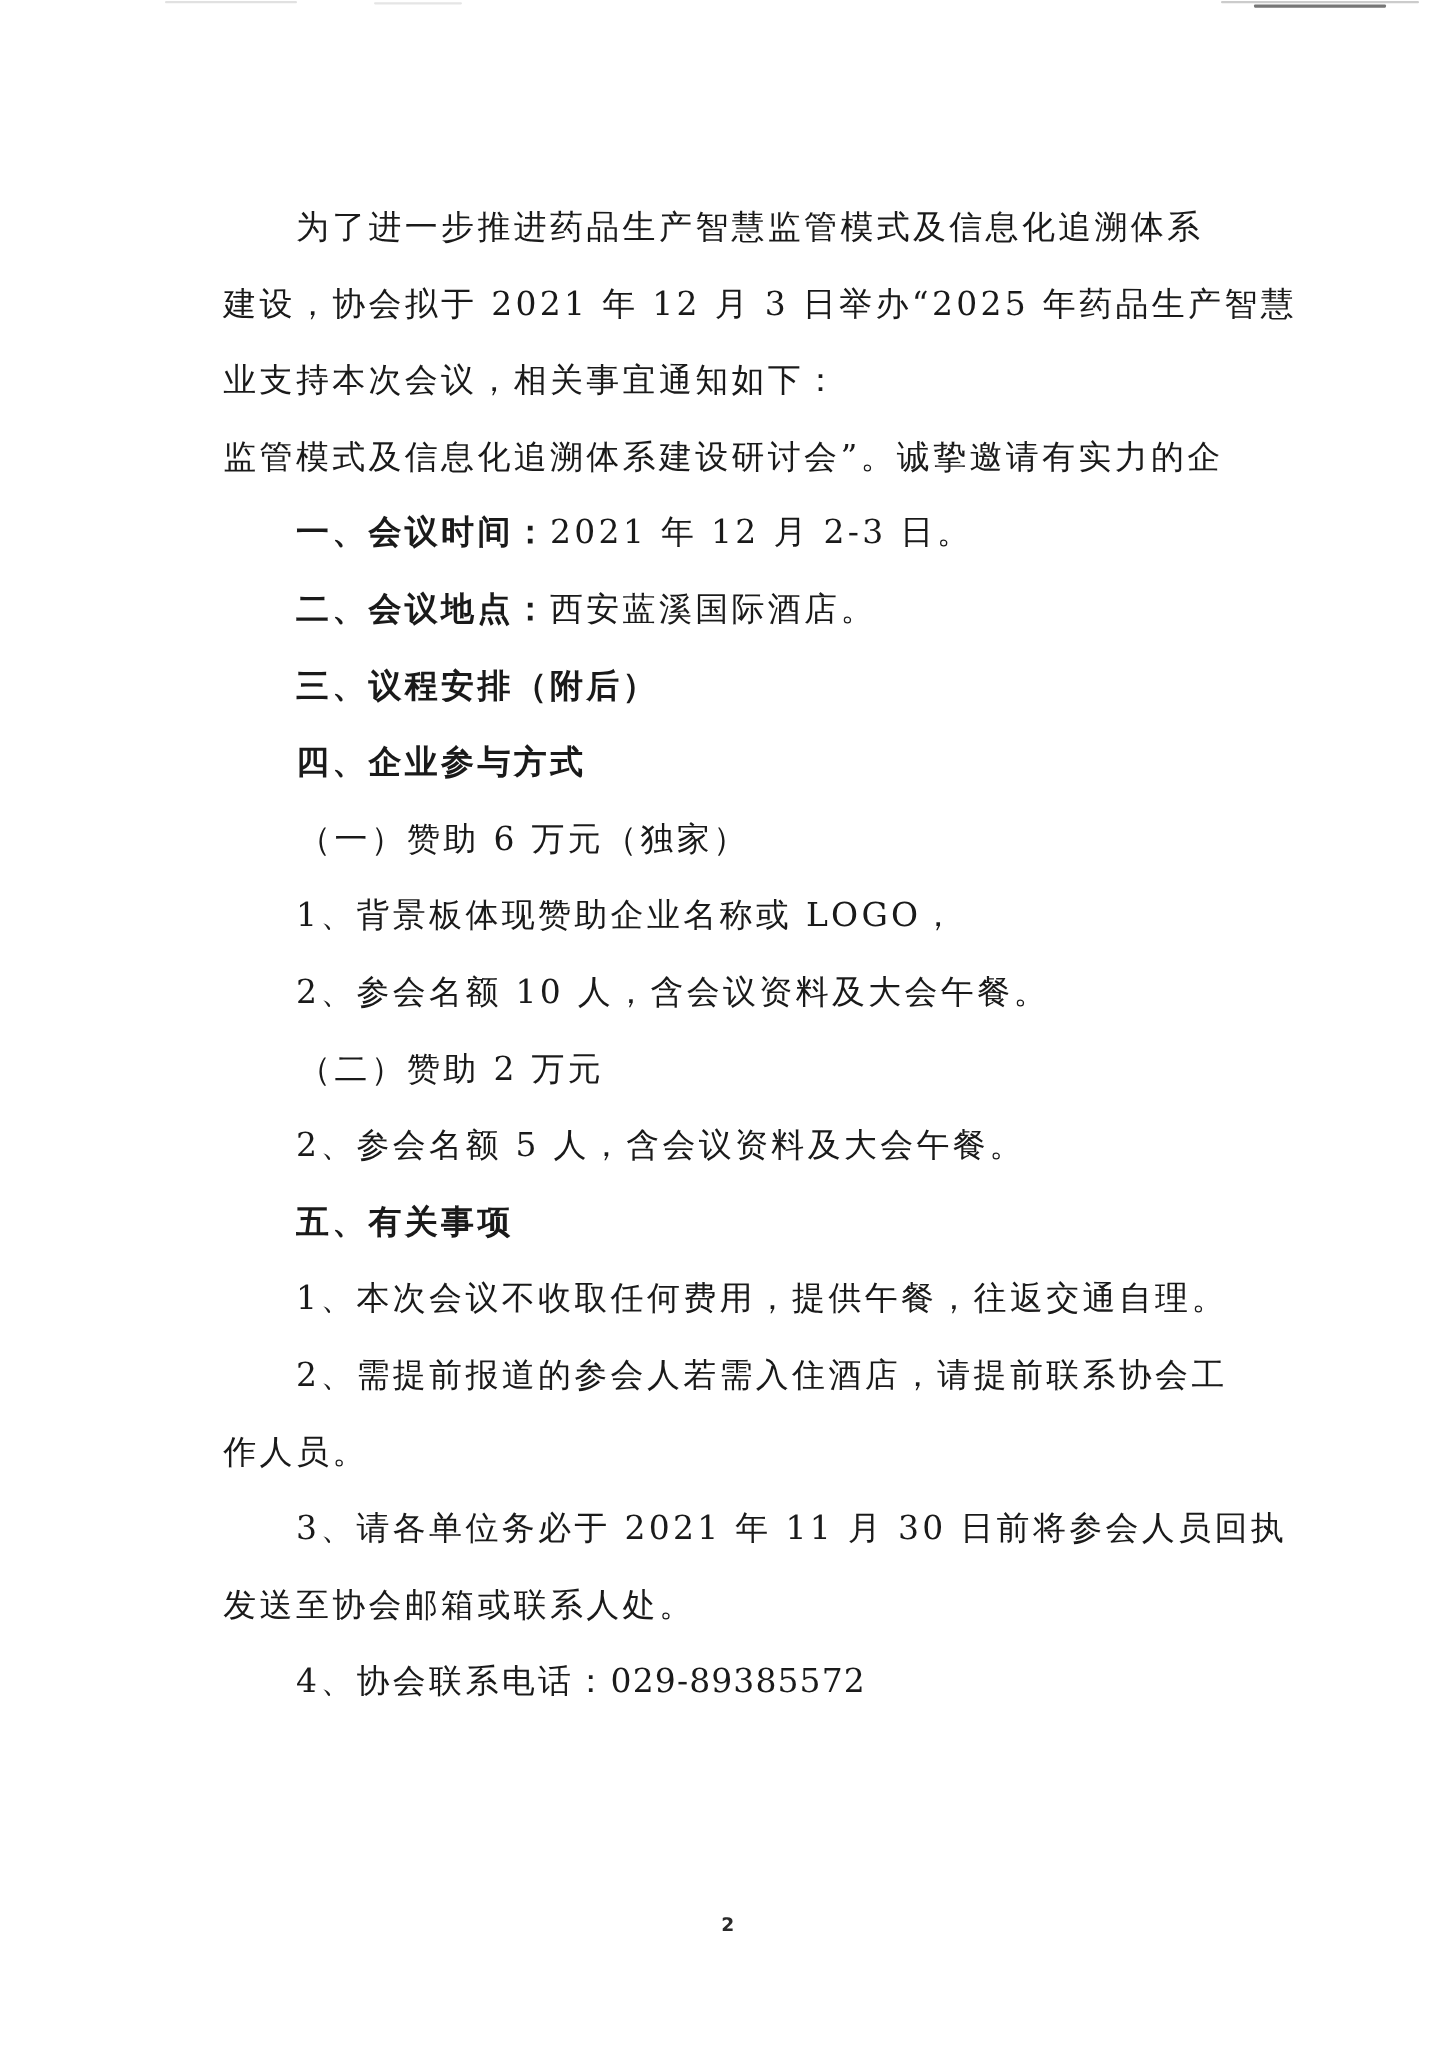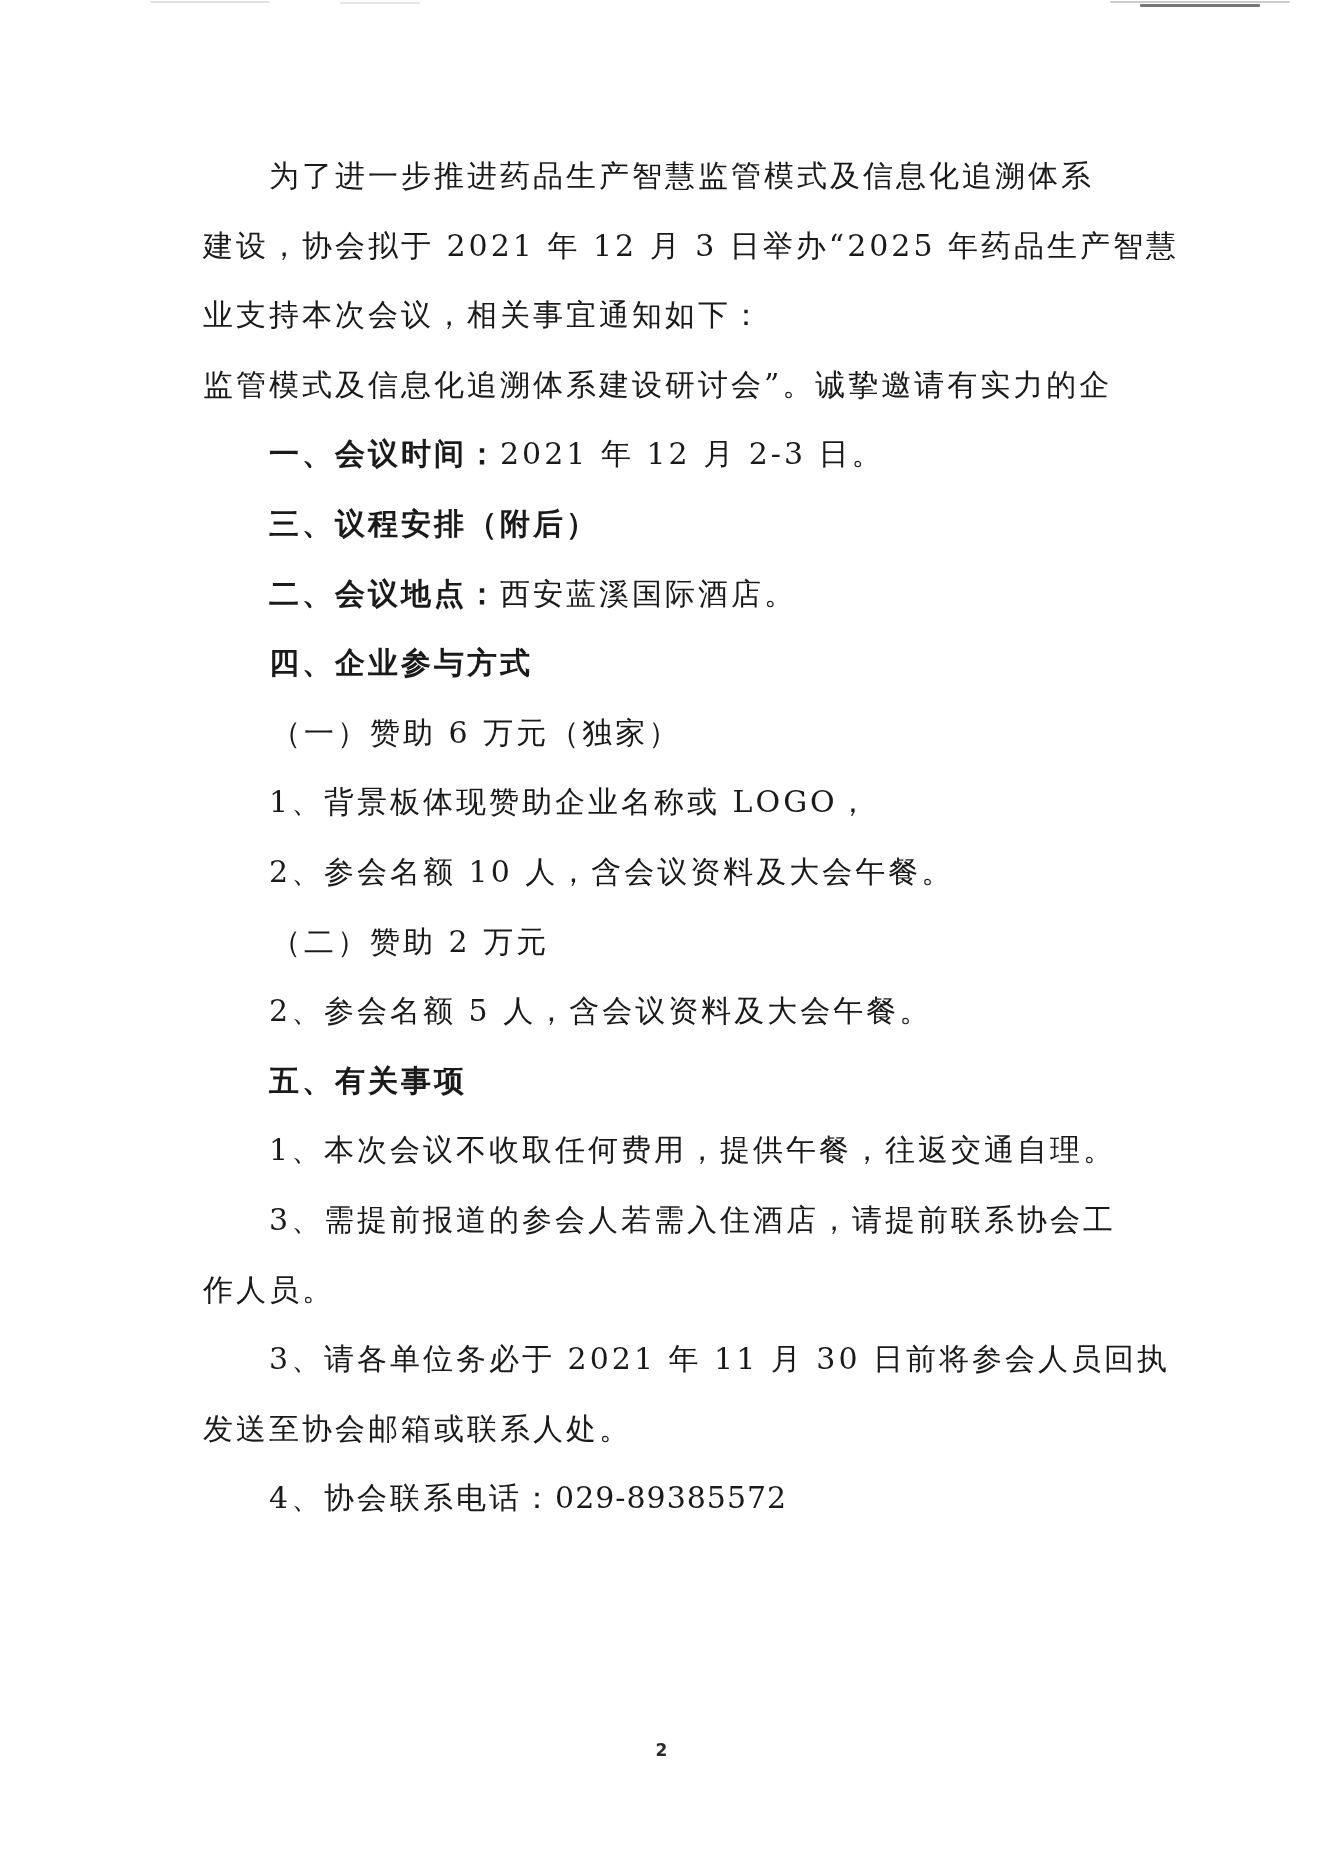--- a/index.html
+++ b/index.html
@@ -23,21 +23,21 @@
     border-radius: 1px;
   }
   .scan-mark.m1 { left: 1140px; width: 120px; top: 4px; height: 3px; background: #3c3c3c; opacity: 0.7; }
   .scan-mark.m2 { left: 1110px; width: 180px; top: 1px; height: 2px; background: #9a9a9a; opacity: 0.5; }
   .scan-mark.m3 { left: 150px; width: 120px; top: 1px; height: 2px; background: #b5b5b5; opacity: 0.4; }
   .scan-mark.m4 { left: 340px; width: 80px; top: 2px; height: 2px; background: #b5b5b5; opacity: 0.35; }
 
   .page-body {
     position: absolute;
     left: 203px;
-    top: 141px;
+    top: 172px;
     width: 922px;
     font-family: "DejaVu Serif", "Liberation Serif", serif;
     font-size: 30px;
     line-height: 69.6px;
     letter-spacing: 3px;
   }
   .line {
     margin: 0;
     white-space: nowrap;
     height: 69.6px;
@@ -82,45 +82,45 @@
     <p class="line indent">为了进一步推进药品生产智慧监管模式及信息化追溯体系</p>
     <p class="line">建设，协会拟于 2021 年 12 月 3 日举办“2025 年药品生产智慧</p>
     <p class="line">业支持本次会议，相关事宜通知如下：</p>
     <p class="line">监管模式及信息化追溯体系建设研讨会”。诚挚邀请有实力的企</p>
   </div>
 
   <p class="line indent">
     <span class="heading">一、会议时间：</span><span class="label-value">2021 年 12 月 2-3 日。</span>
   </p>
 
-  <p class="line indent heading">三、议程安排（附后）</p>
-
   <p class="line indent">
     <span class="heading">二、会议地点：</span><span class="label-value">西安蓝溪国际酒店。</span>
   </p>
+
+  <p class="line indent heading">三、议程安排（附后）</p>
 
   <p class="line indent heading">四、企业参与方式</p>
 
   <div>
     <p class="line sub-heading">（一）赞助 6 万元（独家）</p>
     <p class="line indent">1、背景板体现赞助企业名称或 LOGO，</p>
     <p class="line indent">2、参会名额 10 人，含会议资料及大会午餐。</p>
   </div>
 
   <div>
     <p class="line sub-heading">（二）赞助 2 万元</p>
     <p class="line indent">2、参会名额 5 人，含会议资料及大会午餐。</p>
   </div>
 
   <p class="line indent heading">五、有关事项</p>
 
   <div>
     <p class="line indent">1、本次会议不收取任何费用，提供午餐，往返交通自理。</p>
 
-    <p class="line indent">3、需提前报道的参会人若需入住酒店，请提前联系协会工</p>
+    <p class="line indent">2、需提前报道的参会人若需入住酒店，请提前联系协会工</p>
     <p class="line">作人员。</p>
 
     <p class="line indent">3、请各单位务必于 2021 年 11 月 30 日前将参会人员回执</p>
     <p class="line">发送至协会邮箱或联系人处。</p>
 
     <p class="line indent">
       <span>4、协会联系电话：</span><span class="mono-value">029-89385572</span>
     </p>
 
   </div>

